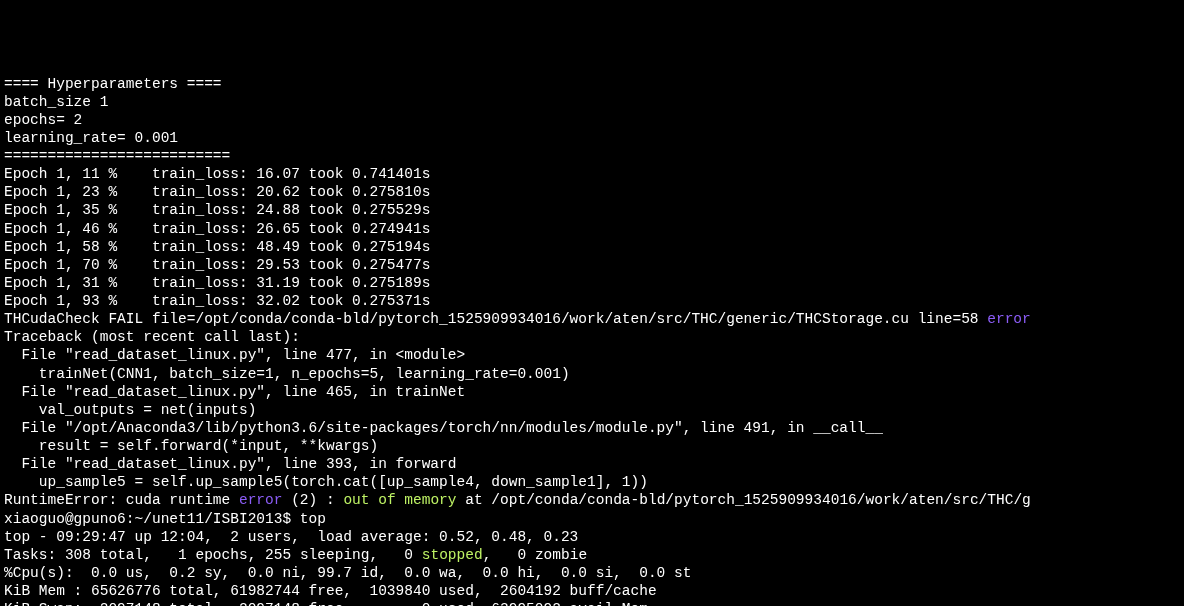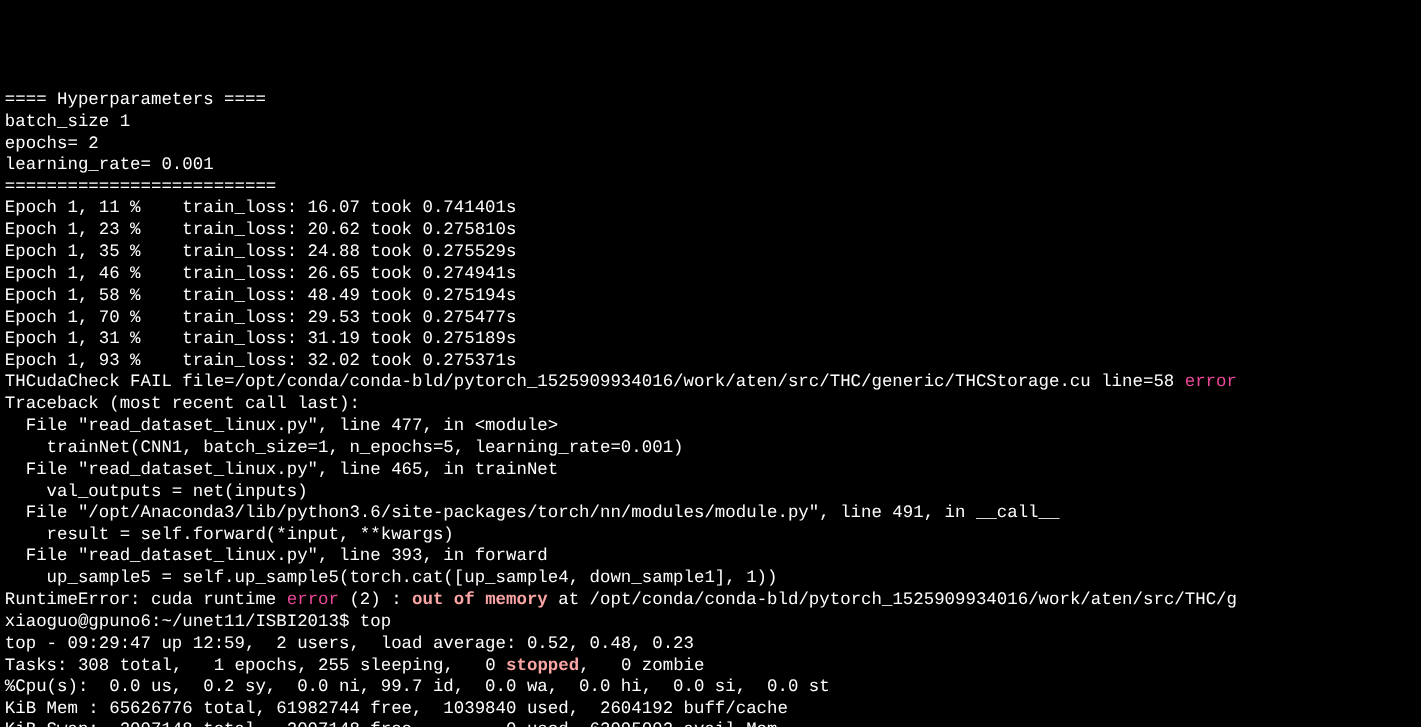--- a/index.html
+++ b/index.html
@@ -11,22 +11,22 @@
     font-size: 14.5px;
     line-height: 1.25;
     width: 1184px;
     height: 606px;
     overflow: hidden;
     white-space: pre;
   }
   .term {
     padding: 2px 4px;
   }
-  .red { color: #ec4899; font-family: Liberation Mono, monospace; }
-  .olive { color: #fca5a5; font-weight: bold; }
+  .red { color: #8b5cf6; font-family: Liberation Mono, monospace; }
+  .olive { color: #bef264; }
   .bold { font-weight: normal; }
 </style>
 </head>
 <body>
 
 
 <div class="term"><span class="bold">==== Hyperparameters ====</span>
 <span>batch_size 1</span>
 <span>epochs= 2</span>
 <span>learning_rate= 0.001</span>
@@ -44,19 +44,19 @@
 <span>  File "read_dataset_linux.py", line 477, in &lt;module&gt;</span>
 <span>    trainNet(CNN1, batch_size=1, n_epochs=5, learning_rate=0.001)</span>
 <span>  File "read_dataset_linux.py", line 465, in trainNet</span>
 <span>    val_outputs = net(inputs)</span>
 <span>  File "/opt/Anaconda3/lib/python3.6/site-packages/torch/nn/modules/module.py", line 491, in __call__</span>
 <span>    result = self.forward(*input, **kwargs)</span>
 <span>  File "read_dataset_linux.py", line 393, in forward</span>
 <span>    up_sample5 = self.up_sample5(torch.cat([up_sample4, down_sample1], 1))</span>
 <span><span>RuntimeError: cuda runtime </span><span class="red">error</span><span> (2) : </span><span class="olive">out of memory</span><span> at /opt/conda/conda-bld/pytorch_1525909934016/work/aten/src/THC/g</span></span>
 <span><span class="bold">xiaoguo@gpuno6</span><span class="bold">:~/unet11/ISBI2013$ </span><span>top</span></span>
-<span>top - 09:29:47 up 12:59,  2 users,  load average: 0.52, 0.48, 0.23</span>
+<span>top - 09:29:47 up 12:04,  2 users,  load average: 0.52, 0.48, 0.23</span>
 <span><span>Tasks: </span><span class="bold">308 </span><span>total,   </span><span class="bold">1 </span><span>epochs, </span><span class="bold">255 </span><span>sleeping,   </span><span class="bold">0 </span><span class="olive">stopped</span><span>,   </span><span class="bold">0 </span><span>zombie</span></span>
 <span>%Cpu(s):  0.0 us,  0.2 sy,  0.0 ni, 99.7 id,  0.0 wa,  0.0 hi,  0.0 si,  0.0 st</span>
 <span>KiB Mem : 65626776 total, 61982744 free,  1039840 used,  2604192 buff/cache</span>
 <span>KiB Swap:  2097148 total,  2097148 free,        0 used. 63995092 avail Mem</span></div>
 
 
 
 </body></html>

